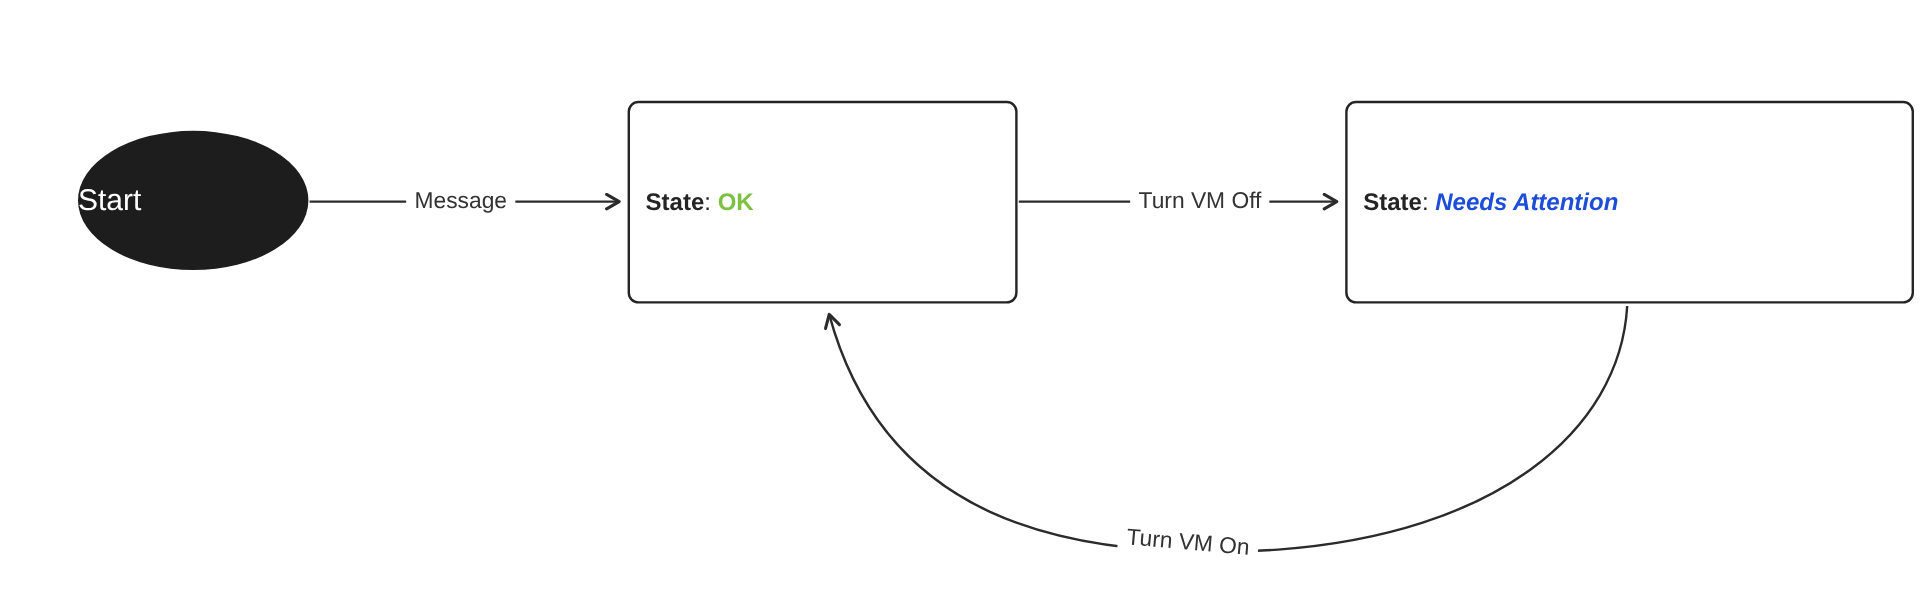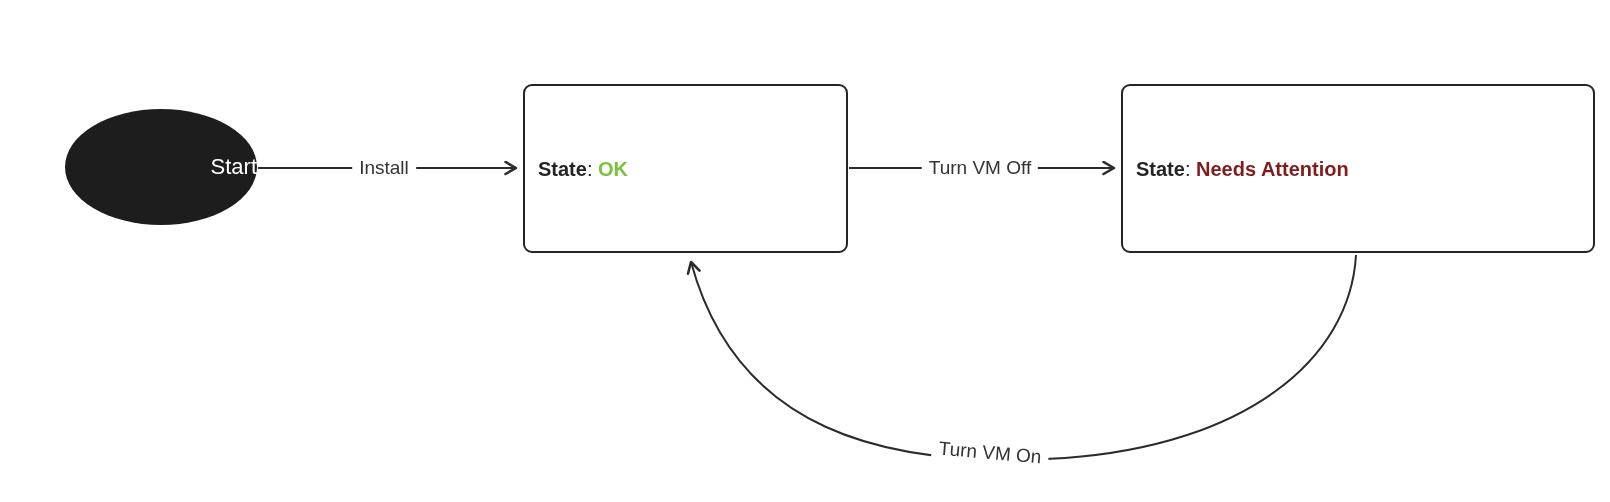--- a/index.html
+++ b/index.html
@@ -25,23 +25,23 @@
   
   .start-node {
     position: absolute;
     left: 65px;
     top: 109px;
     width: 192px;
     height: 116px;
     border-radius: 50%;
     display: flex;
     align-items: center;
-    justify-content: flex-end;
+    justify-content: flex-start;
     color: #ffffff;
-    font-size: 22px;
+    font-size: 25px;
   }
   
   .state-box {
     position: absolute;
     box-sizing: border-box;
     background: #ffffff;
     border: 2px solid #242424;
     border-radius: 9px;
     display: flex;
     flex-direction: column;
@@ -104,23 +104,23 @@
   </div>
 
   <div class="state-box box-ok">
     <span class="line">
       <span class="lbl">State</span><span>: </span><span class="val-strong" style="color: rgb(124, 193, 66);">OK</span>
     </span>
   </div>
 
   <div class="state-box box-attention">
     <span class="line">
-      <span class="lbl">State</span><span>: </span><span class="val-strong" style="color: #7f1d1d;">Needs Attention</span>
+      <span class="lbl">State</span><span>: </span><span class="val-strong" style="color: #1d4ed8; font-style: italic;">Needs Attention</span>
     </span>
   </div>
 
-  <div class="edge-label" style="left: 384px; top: 168px;">Install</div>
+  <div class="edge-label" style="left: 384px; top: 168px;">Message</div>
 
-  <div class="edge-label" style="left: 980px; top: 168px; text-align: right;">Turn VM Off</div>
+  <div class="edge-label" style="left: 1000px; top: 168px; text-align: right;">Turn VM Off</div>
 
   <div class="edge-label rotated" style="left: 990px; top: 453px;">Turn VM On</div>
 
 </div>
 
 </body></html>

